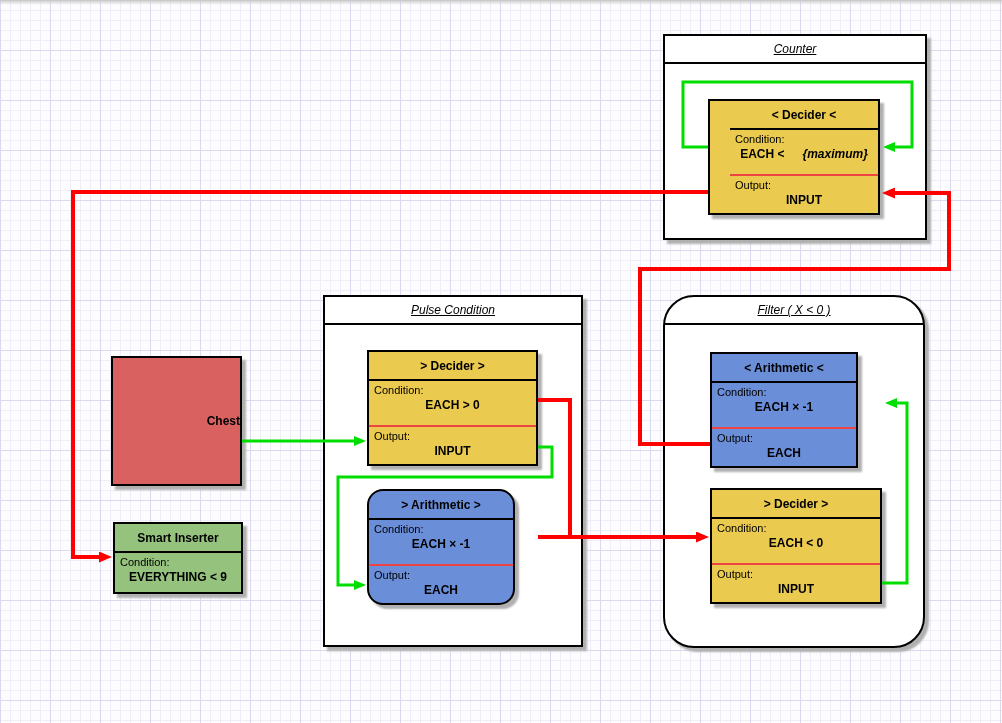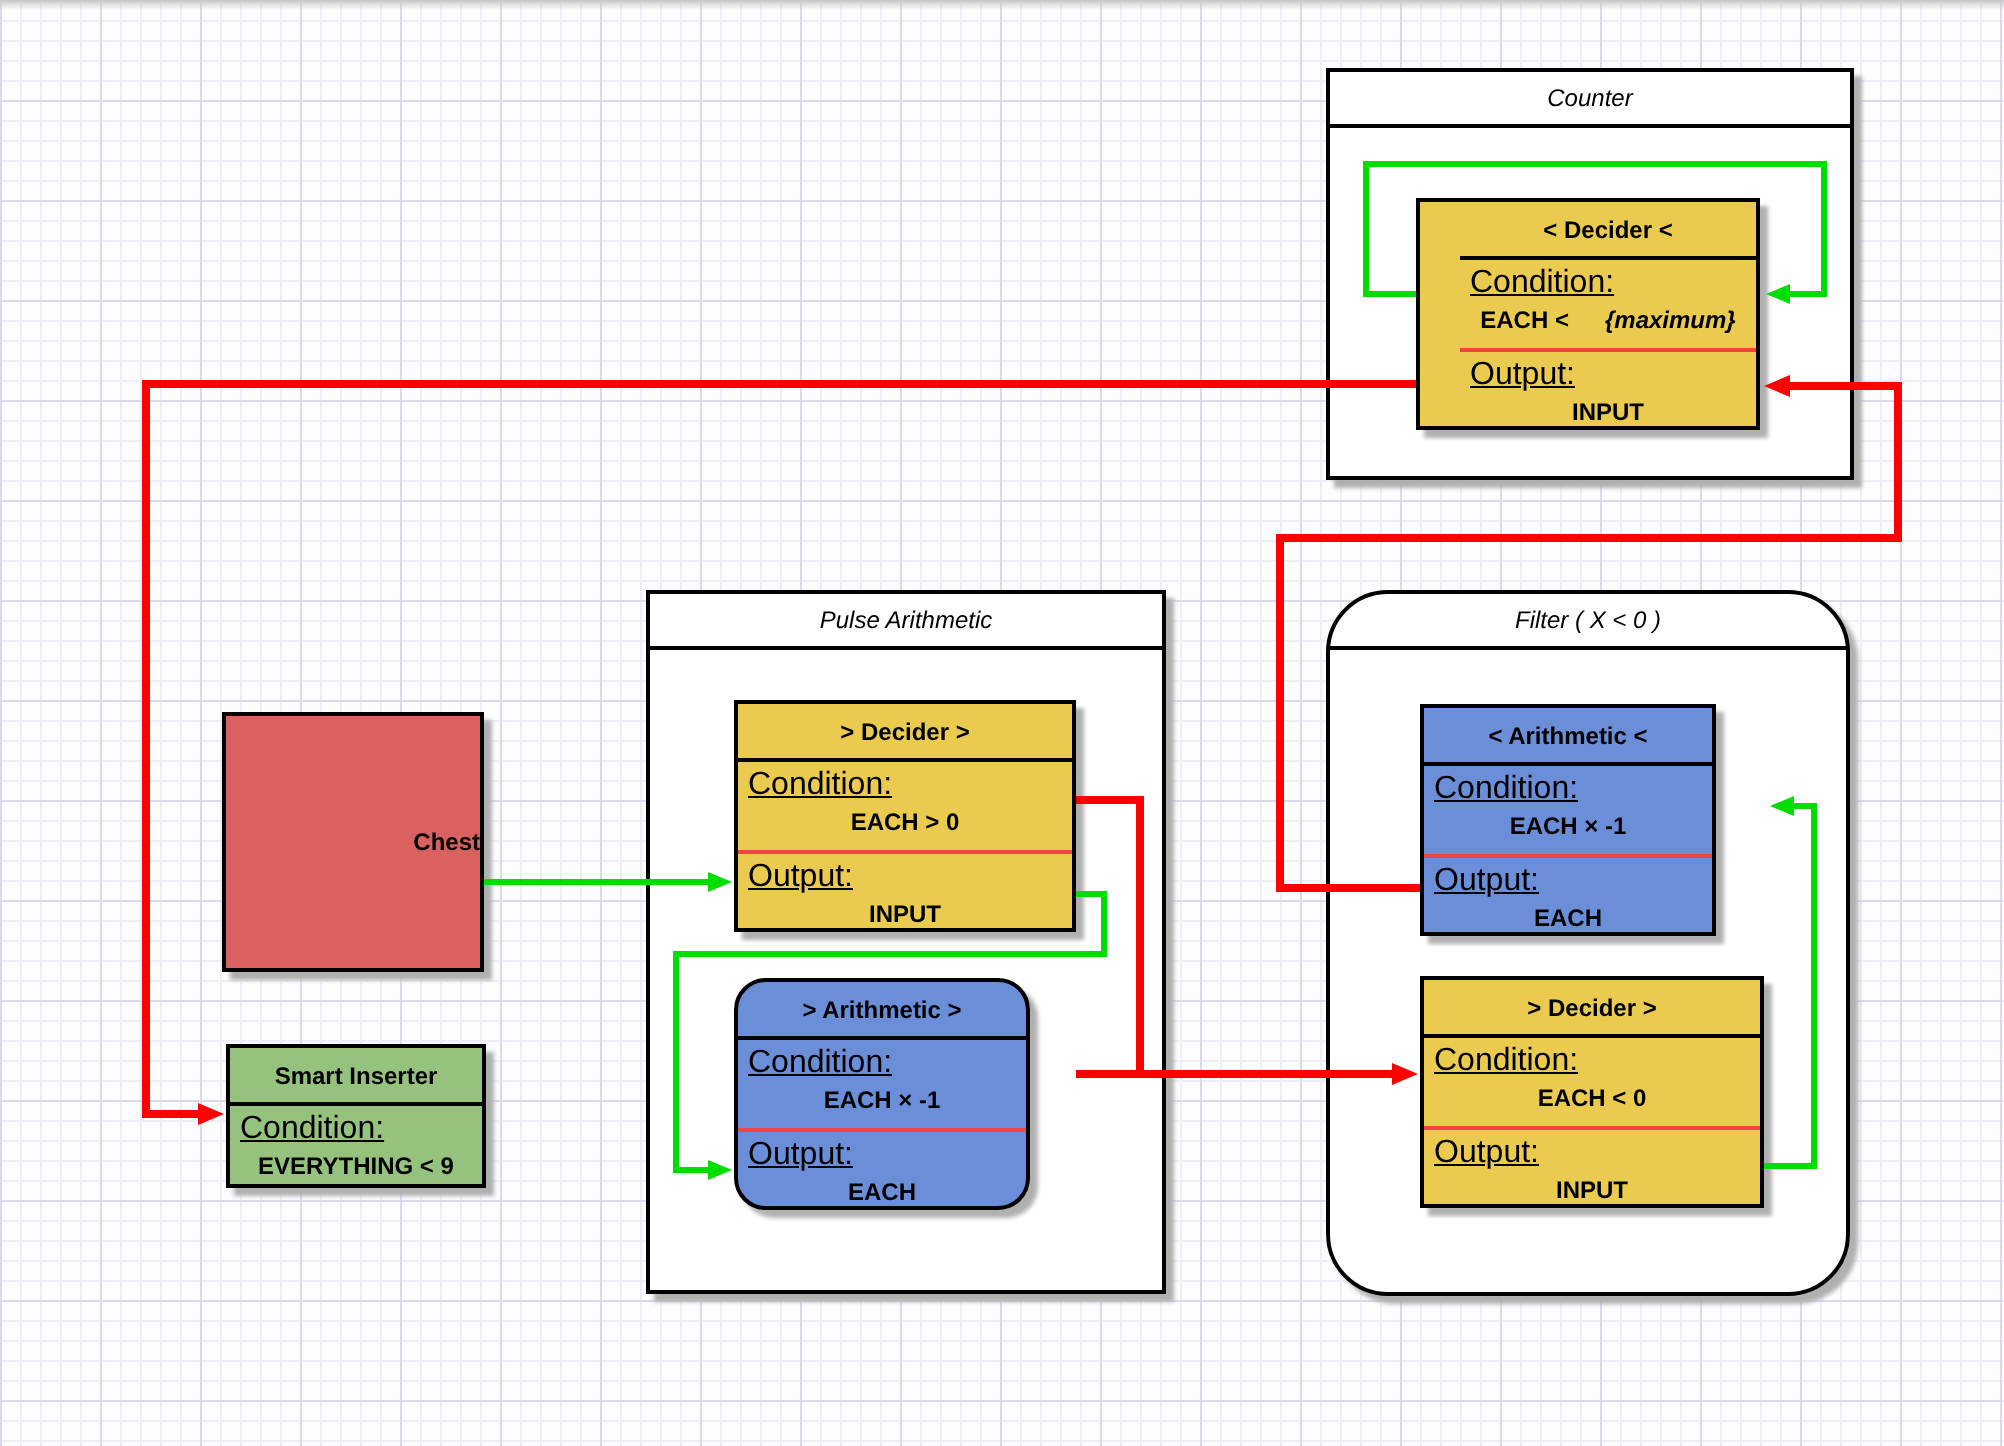--- a/index.html
+++ b/index.html
@@ -27,33 +27,33 @@
     content:""; position:absolute; left:0; top:0; right:0; height:5px;
     background:linear-gradient(#c9c9c9, rgba(255,255,255,0)); pointer-events:none;
   }
   .container{
     position:absolute; background:#fff; border:2px solid #000;
     box-shadow:4px 4px 2px var(--shadow); box-sizing:border-box;
   }
   .container-title{
     height:26px; border-bottom:2px solid #000; display:flex;
     align-items:center; justify-content:center;
-    font-style:italic; font-size:12px;
+    font-style:italic; font-size:12px;text-decoration:underline;
   }
   .block{
     position:absolute; border:2px solid #000; box-sizing:border-box;
     box-shadow:4px 4px 2px var(--shadow); font-size:12px;
   }
   .block.yellow{background:var(--decider-fill);}
   .block.blue{background:var(--arithmetic-fill);}
   .brow{position:relative;}
   .btitle{height:27px; display:flex; align-items:center; justify-content:center; font-weight:bold;}
   .bcond{height:44px; border-top:2px solid #000;}
   .bout{height:37px; border-top:2px solid #ef4444;}
-  .blabel{padding:3px 0 0 5px; font-size:16px;text-decoration:underline;}
+  .blabel{padding:3px 0 0 5px; font-size:11px;}
   .bval{text-align:center; font-weight:bold; padding-top:2px;}
   .ital{font-style:italic; margin-left:18px;}
   .chest{
     position:absolute; left:111px; top:356px; width:131px; height:130px;
     background:var(--chest-fill); border:2px solid #000; box-sizing:border-box;
     box-shadow:4px 4px 2px var(--shadow);
     display:flex; align-items:center; justify-content:flex-end;
     font-weight:bold; font-size:12px;
   }
   .inserter{
@@ -84,21 +84,21 @@
         <div class="bval"><span>EACH &lt;</span><span class="ital">{maximum}</span></div>
       </div>
       <div class="brow bout">
         <div class="blabel">Output:</div>
         <div class="bval">INPUT</div>
       </div>
     </div>
   </div>
 
   <div class="container" style="left:323px;top:295px;width:260px;height:352px;">
-    <div class="container-title">Pulse Arithmetic</div>
+    <div class="container-title">Pulse Condition</div>
     <div class="block yellow" style="left:42px;top:53px;width:171px;">
       <div class="brow btitle">&gt; Decider &gt;</div>
       <div class="brow bcond">
         <div class="blabel">Condition:</div>
         <div class="bval">EACH &gt; 0</div>
       </div>
       <div class="brow bout">
         <div class="blabel">Output:</div>
         <div class="bval">INPUT</div>
       </div>

